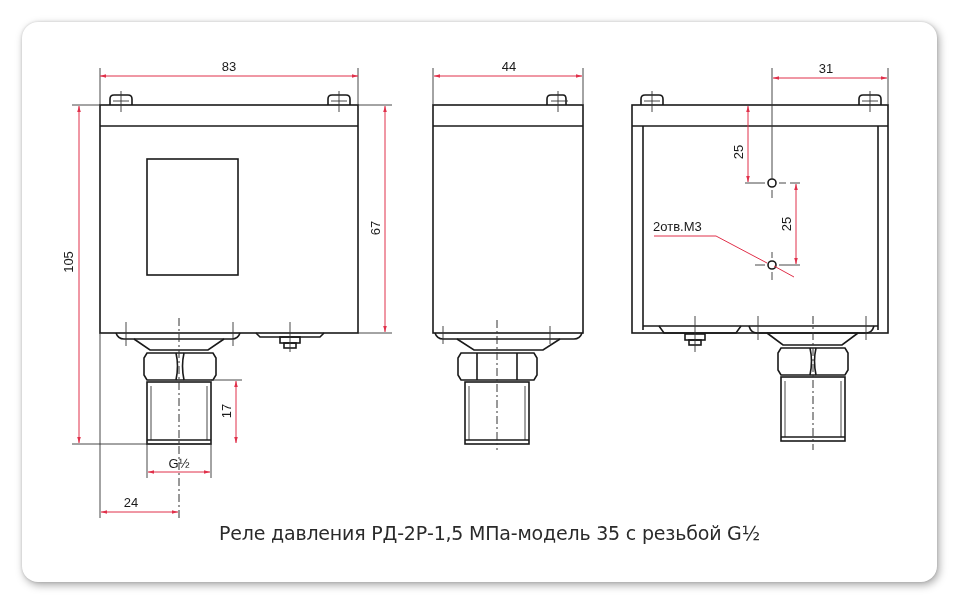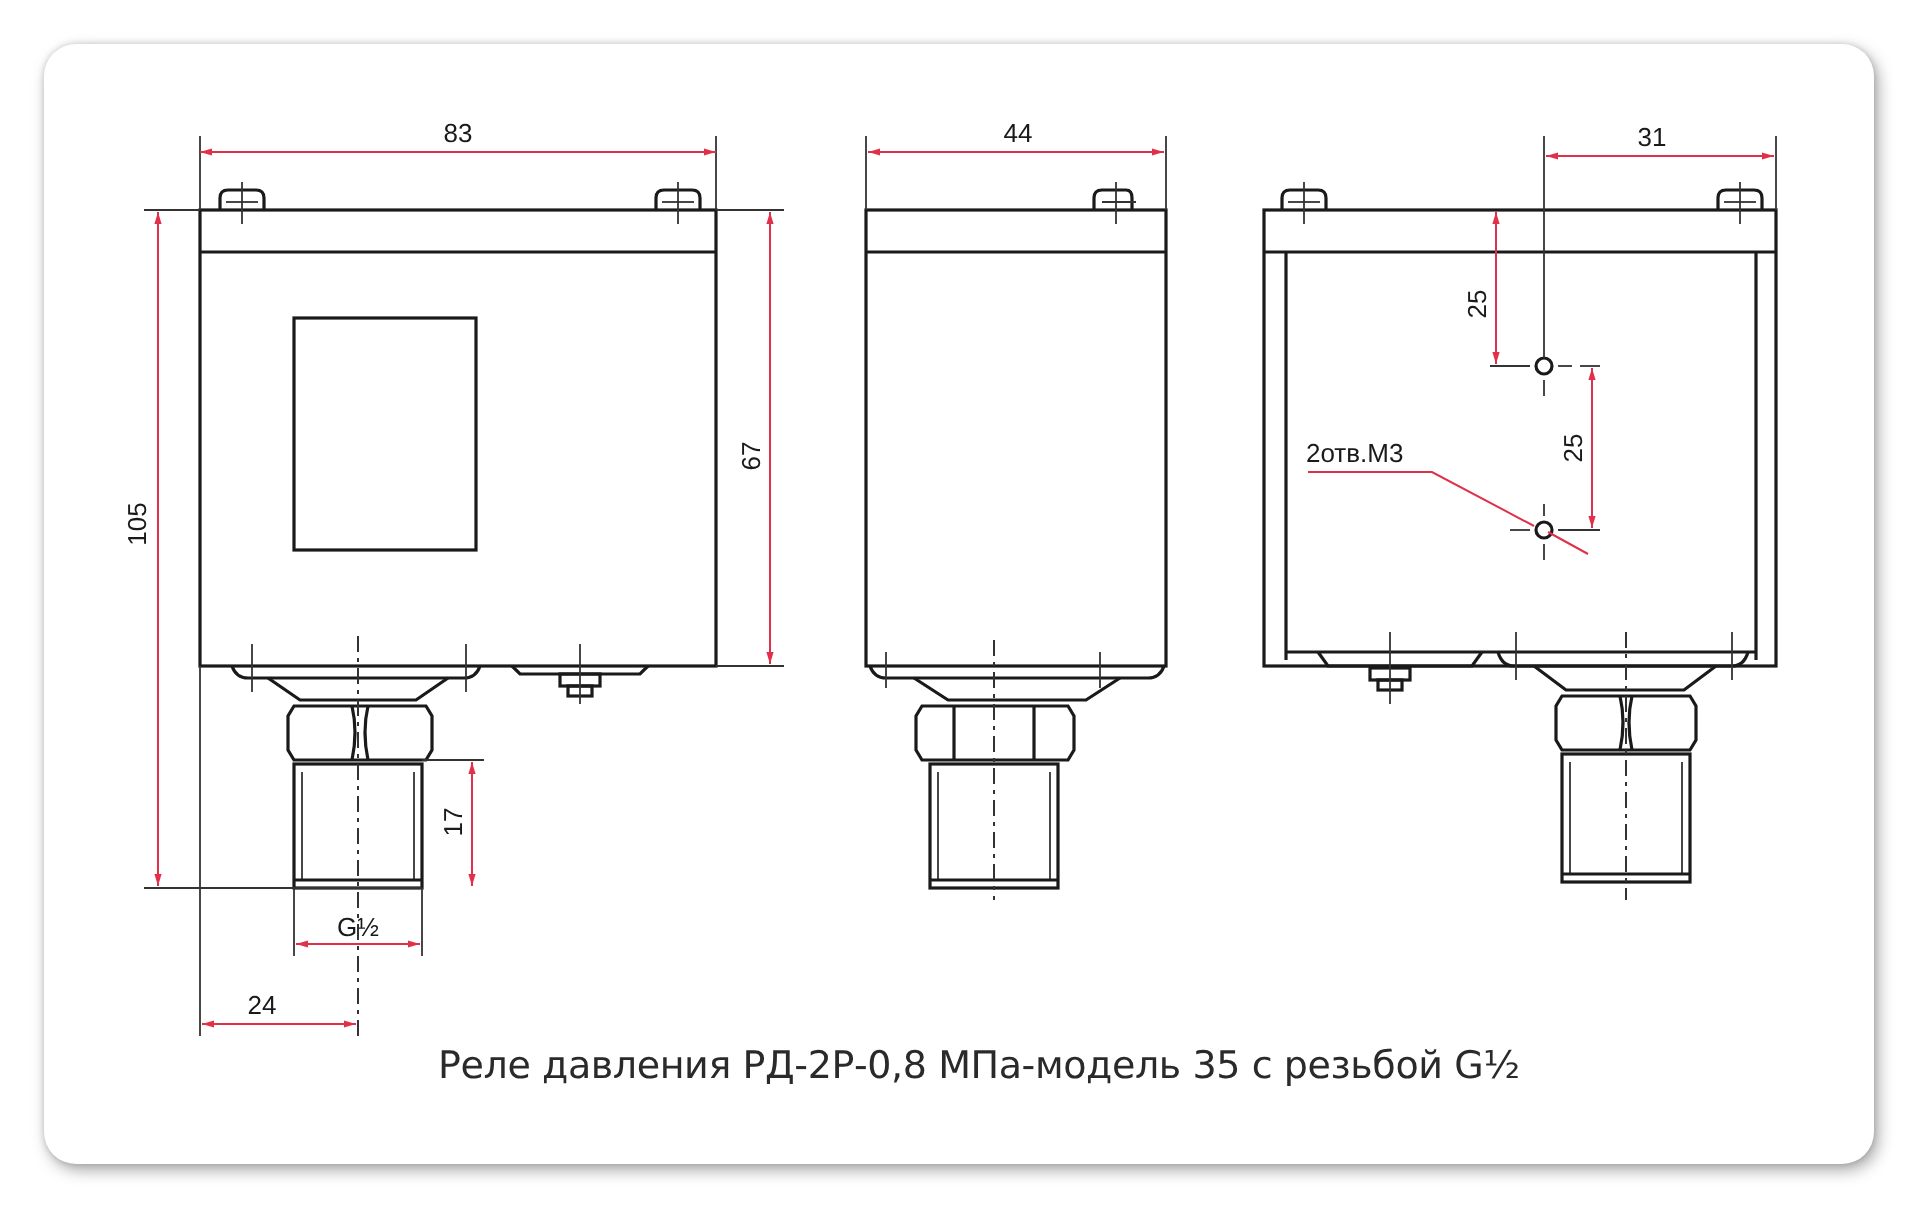--- a/index.html
+++ b/index.html
@@ -204,13 +204,13 @@
 
     <line class="dim" x1="796" y1="184" x2="796" y2="264" marker-start="url(#arr)" marker-end="url(#arr)"></line>
     <text class="dimtext" transform="translate(791,224) rotate(-90)" text-anchor="middle">25</text>
 
     <polyline class="dim" points="654,236 716,236 767,263"></polyline>
     <line class="dim" x1="774" y1="266" x2="794" y2="277"></line>
     <text class="dimtext" x="653" y="231">2отв.М3</text>
   </g>
 </svg>
 
-<div class="caption">Реле давления РД-2Р-0,8 МПа-модель 35 с резьбой G½</div>
+<div class="caption">Реле давления РД-2Р-1,5 МПа-модель 35 с резьбой G½</div>
 
 </body></html>

